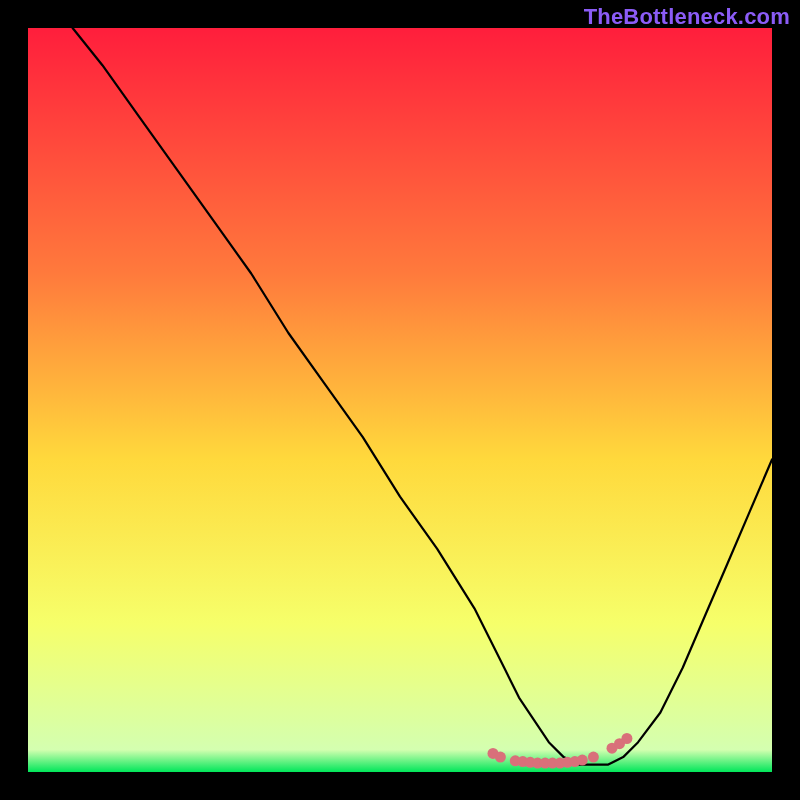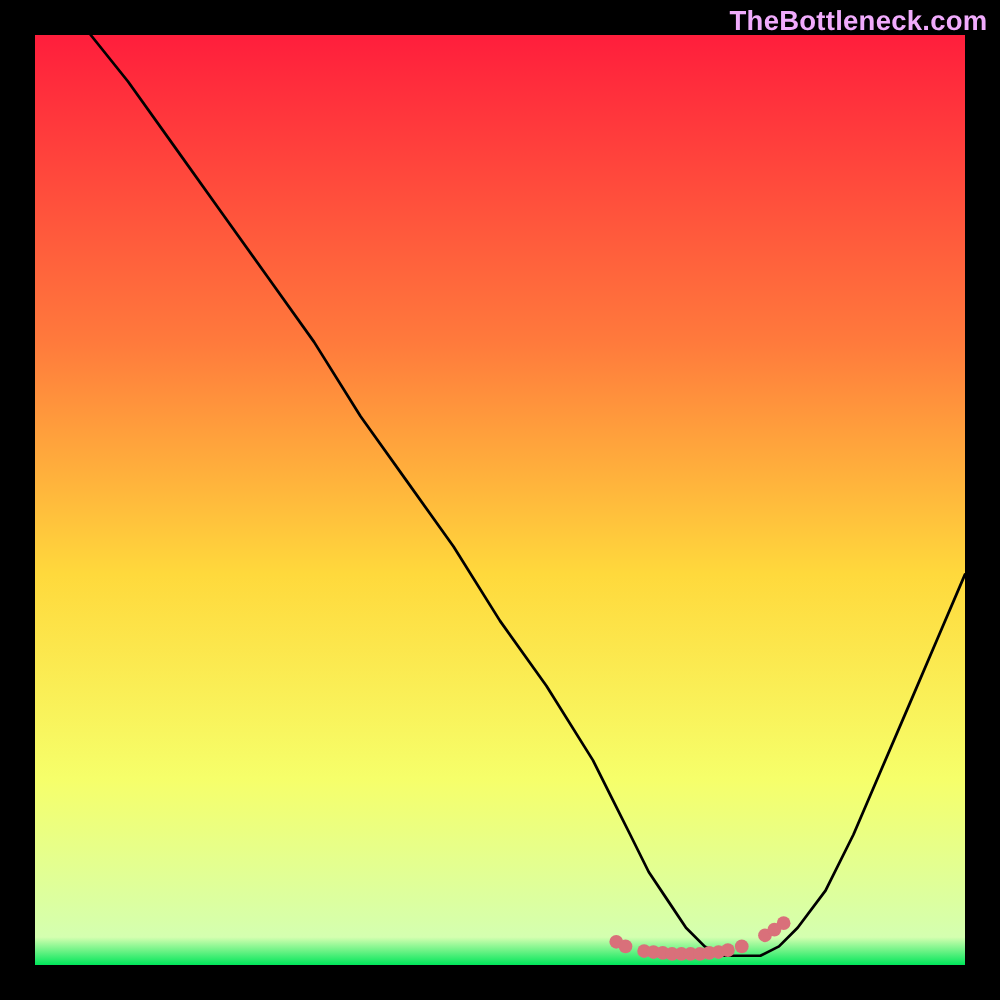--- a/index.html
+++ b/index.html
@@ -14,21 +14,21 @@
   .frame {
     position: relative;
     width: 800px;
     height: 800px;
     background: #000;
   }
   .watermark {
     position: absolute;
     top: 4px;
     right: 10px;
-    color: #f0abfc;
+    color: #8b5cf6;
     font-size: 22px;
     font-weight: 600;
     letter-spacing: 0.2px;
     z-index: 5;
     font-family: Arial, sans-serif;
   }
   svg {
     display: block;
   }
 </style>

